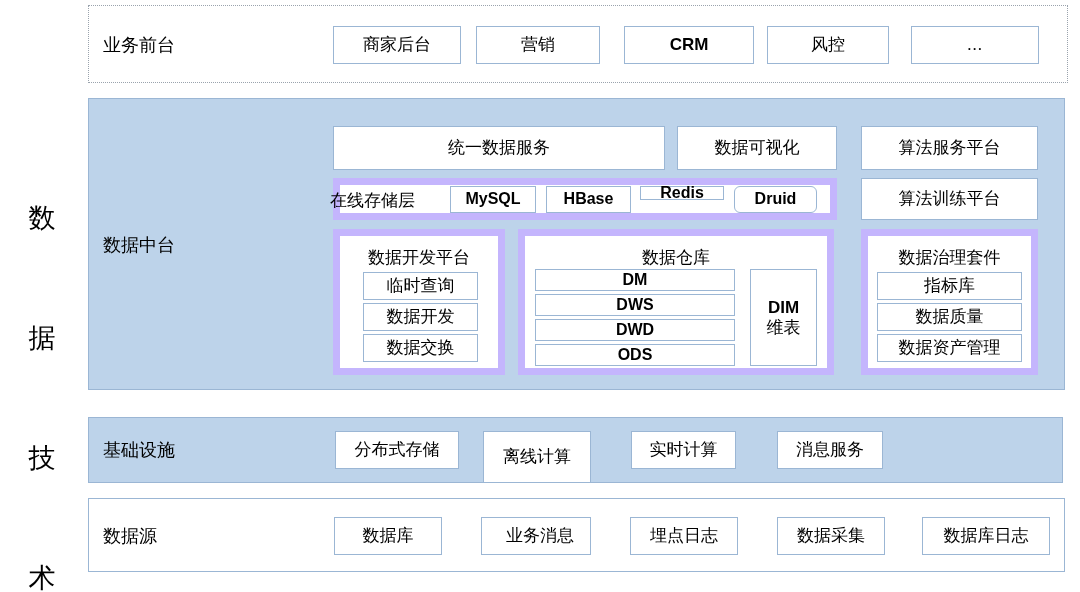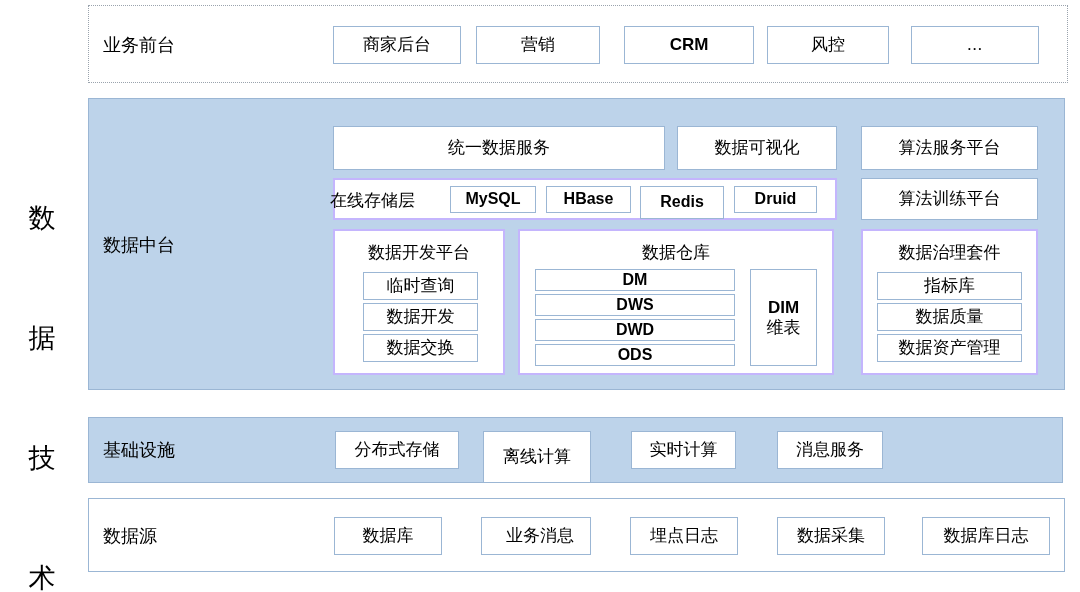--- a/index.html
+++ b/index.html
@@ -88,21 +88,21 @@
     font-family: "Liberation Sans", "DejaVu Sans", sans-serif;
     font-weight: 700;
   }
   .node.two-line { white-space: normal; flex-direction: column; }
 
   
   .pane {
     position: absolute;
     box-sizing: border-box;
     background: #ffffff;
-    border: 2px solid #c4b5fd;
+    border: 7px solid #c4b5fd;
   }
   .pane-title {
     position: absolute;
     left: 0; right: 0;
     text-align: center;
     font-size: 17px;
     color: #000;
     white-space: nowrap;
   }
   .inline-label {
@@ -146,22 +146,22 @@
   <div class="band-label" style="left:103px; top:234px;">数据中台</div>
 
   <div class="node" style="left:333px; top:126px; width:332px; height:44px;">统一数据服务</div>
   <div class="node" style="left:677px; top:126px; width:160px; height:44px;">数据可视化</div>
   <div class="node" style="left:861px; top:126px; width:177px; height:44px;">算法服务平台</div>
 
   <div class="pane" style="left:333px; top:178px; width:504px; height:42px;"></div>
   <div class="inline-label" style="left:330px; top:189px;">在线存储层</div>
   <div class="node sans" style="left:450px; top:186px; width:86px; height:27px; font-size:16px;">MySQL</div>
   <div class="node sans" style="left:546px; top:186px; width:85px; height:27px; font-size:16px;">HBase</div>
-  <div class="node sans" style="left:640px; top:186px; width:84px; height:33px; font-size:16px;">Redis</div>
-  <div class="node sans" style="left:734px; top:186px; width:83px; height:27px; font-size:16px;">Druid</div>
+  <div class="node sans" style="left:640px; top:186px; width:84px; height:14px; font-size:16px;">Redis</div>
+  <div class="node sans" style="left:734px; top:186px; width:83px; height:27px; font-size:16px;border-radius:6px;">Druid</div>
 
   <div class="node" style="left:861px; top:178px; width:177px; height:42px;">算法训练平台</div>
 
   <div class="pane" style="left:333px; top:229px; width:172px; height:146px;">
     <div class="pane-title" style="top:10px;">数据开发平台</div>
   </div>
   <div class="node" style="left:363px; top:272px; width:115px; height:28px;">临时查询</div>
   <div class="node" style="left:363px; top:303px; width:115px; height:28px;">数据开发</div>
   <div class="node" style="left:363px; top:334px; width:115px; height:28px;">数据交换</div>
 

